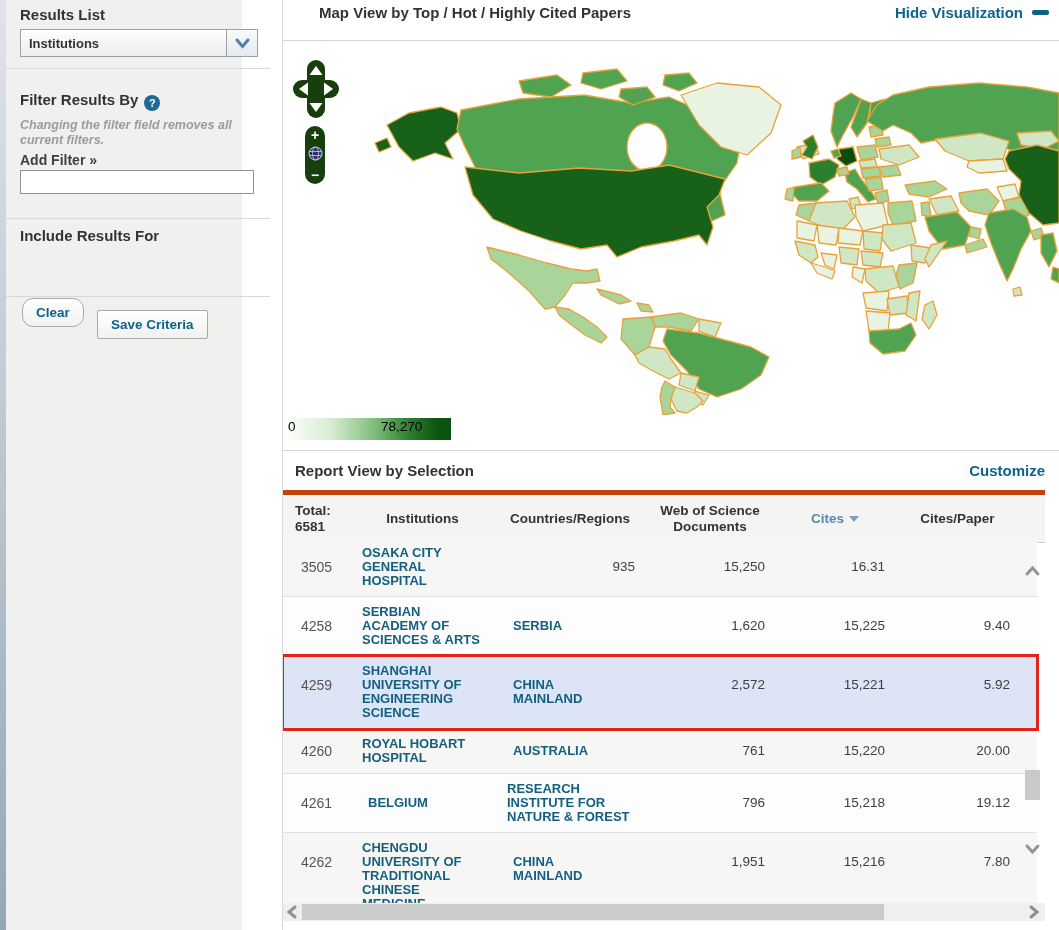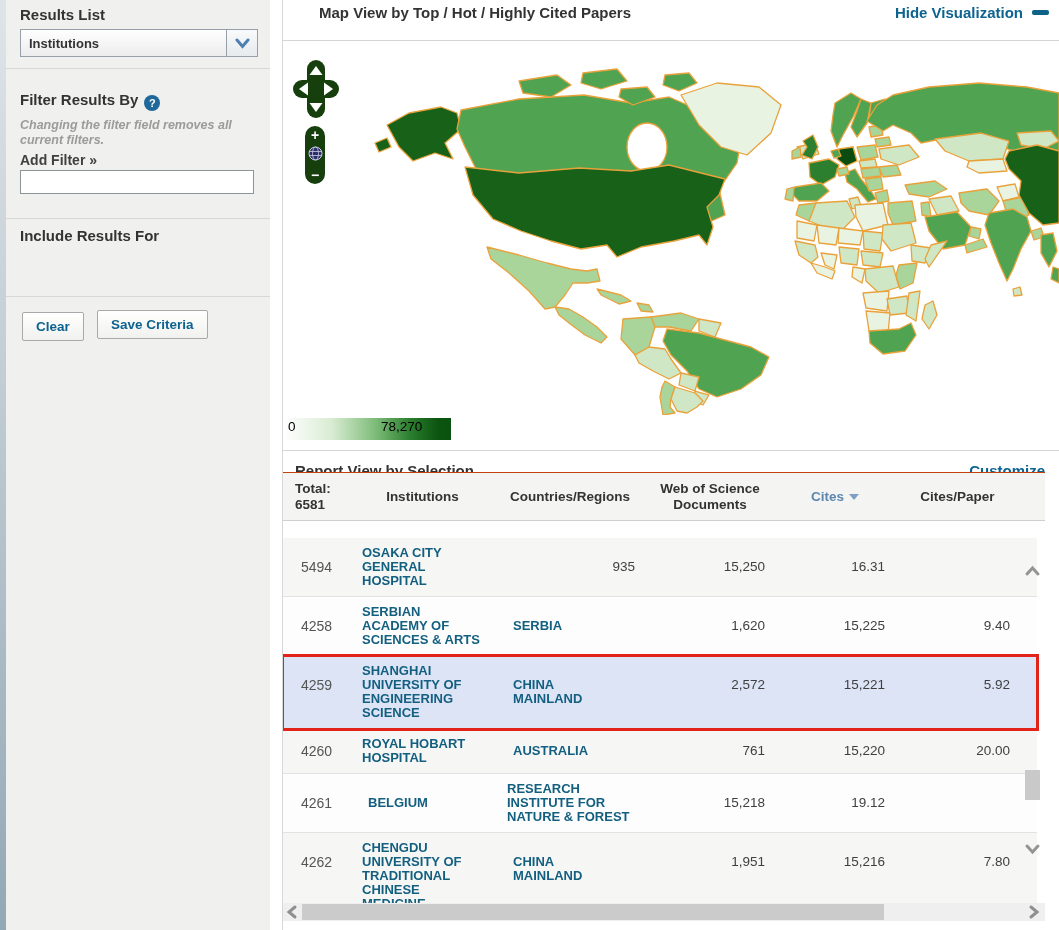--- a/index.html
+++ b/index.html
@@ -5,21 +5,21 @@
   html,body{margin:0;padding:0;}
   body{
     width:1059px;height:930px;position:relative;overflow:hidden;
     background:#ffffff;font-family:"Liberation Sans", sans-serif;
     -webkit-font-smoothing:antialiased;
   }
   
   .page-edge{position:absolute;left:0;top:0;width:6px;height:930px;
     background:linear-gradient(#dfe4e8,#c2cdd4 40%,#93a8b5);}
   
-  .sidebar{position:absolute;left:6px;top:0;width:264px;height:930px;background:#f0f0ee;}
+  .sidebar{position:absolute;left:6px;top:0;width:236px;height:930px;background:#f0f0ee;}
   .sb-title{position:absolute;left:14px;font-size:15px;font-weight:bold;color:#333;}
   .sb-divider{position:absolute;left:0;width:264px;height:1px;background:#d8d8d5;}
   .dropdown{position:absolute;left:14px;width:236px;height:26px;border:1px solid #96a0a8;
     background:linear-gradient(#ffffff,#ececec);display:flex;align-items:center;cursor:pointer;}
   .dropdown .dd-label{flex:1;padding-left:8px;font-size:13px;font-weight:bold;color:#333;}
   .dropdown .dd-arrow{width:30px;height:100%;border-left:1px solid #96a0a8;
     background:linear-gradient(#f8fafb,#e7eaee);display:flex;align-items:center;justify-content:center;}
   .sb-note{position:absolute;left:14px;width:232px;font-size:12.5px;font-style:italic;
     font-weight:bold;color:#9b9b9b;line-height:15px;}
   .sb-link{position:absolute;left:14px;font-size:14px;font-weight:bold;color:#404040;cursor:pointer;}
@@ -46,22 +46,22 @@
   .zoom-pill .zbtn{color:#fff;font-weight:bold;font-size:14px;line-height:14px;cursor:pointer;}
   
   .worldmap{position:absolute;left:86px;top:55px;}
   .worldmap path,.worldmap ellipse{stroke:#e9a23b;stroke-width:1.3;stroke-linejoin:round;}
   
   .legend{position:absolute;left:2px;top:418px;width:166px;height:22px;
     background:linear-gradient(90deg,#fefefe,#d9ecd3 28%,#7cbb77 55%,#2c7f2f 75%,#0b5510 92%,#0a520f);}
   .legend .lg-min{position:absolute;left:3px;top:1px;font-size:13.5px;color:#000;}
   .legend .lg-max{position:absolute;left:96px;top:1px;font-size:13.5px;color:#000;}
   
-  .thead{position:absolute;left:0;top:472px;width:762px;height:47px;background:#f4f4f3;
-    border-top:1px solid #c2410c;border-bottom:1px solid #cfcfcf;display:grid;
+  .thead{position:absolute;left:0;top:490px;width:762px;height:47px;background:#f4f4f3;
+    border-top:5px solid #c2410c;border-bottom:1px solid #cfcfcf;display:grid;
     grid-template-columns:67px 145px 150px 130px 120px 125px 25px;align-items:center;}
   .th{font-size:13.5px;font-weight:bold;color:#333;text-align:center;line-height:16px;}
   .th.first{text-align:left;padding-left:12px;}
   .th-cites{color:#5d87ae;display:flex;align-items:center;justify-content:center;gap:5px;cursor:pointer;}
   .sort-tri{width:0;height:0;border-left:5px solid transparent;border-right:5px solid transparent;
     border-top:6px solid #7d9fc4;}
   .rows{position:absolute;left:0;top:538px;width:762px;height:365px;overflow:hidden;}
   .trow{width:754px;display:grid;grid-template-columns:67px 145px 150px 130px 120px 125px;
     border-bottom:1px solid #e2e2e2;padding:8px 0;box-sizing:border-box;cursor:pointer;}
   .trow.gray{background:#f6f6f5;}
@@ -106,21 +106,21 @@
   <div class="sb-note" style="top:118px;">Changing the filter field removes all current filters.</div>
   <div class="sb-link" style="top:152px;">Add Filter »</div>
   <input class="sb-input" style="top: 170px;" value="">
 
   <div class="sb-divider" style="top:218px;"></div>
 
   <div class="sb-title" style="top:227px;">Include Results For</div>
 
   <div class="sb-divider" style="top:296px;"></div>
 
-  <div class="btn" style="left:16px;top:312px;">Clear</div>
+  <div class="btn" style="left:16px;top:298px;border-radius:11px;">Clear</div>
   <div class="btn" style="left:91px;top:310px;">Save Criteria</div>
 </div>
 
 <div class="main-border"></div>
 
 <div class="main">
 
   <div class="section-title" style="left:12px;top:4px;margin-left:24px;">Map View by Top / Hot / Highly Cited Papers</div>
   <div class="tlink" style="right:10px;top:4px;">
     <span>Hide Visualization</span>
@@ -279,21 +279,21 @@
     <div class="th th-cites">
       <span>Cites</span>
       <span class="sort-tri"></span>
     </div>
     <div class="th">Cites/Paper</div>
     <div></div>
   </div>
 
   <div class="rows" id="rows">
     <div class="trow gray">
-      <div class="td rank">5494</div>
+      <div class="td rank">3505</div>
       <div class="td inst">OSAKA CITY GENERAL HOSPITAL</div>
       <div class="td num">935</div>
       <div class="td num">15,250</div>
       <div class="td num">16.31</div>
     </div>
 
     <div class="trow white">
       <div class="td rank">4258</div>
       <div class="td inst">SERBIAN ACADEMY OF SCIENCES &amp; ARTS</div>
       <div class="td ctry">SERBIA</div>
@@ -317,20 +317,21 @@
       <div class="td ctry">AUSTRALIA</div>
       <div class="td num">761</div>
       <div class="td num">15,220</div>
       <div class="td num">20.00</div>
     </div>
 
     <div class="trow white">
       <div class="td rank">4261</div>
       <div class="td ctry">BELGIUM</div>
       <div class="td inst">RESEARCH INSTITUTE FOR NATURE &amp; FOREST</div>
+      <div class="td num">796</div>
       <div class="td num">15,218</div>
       <div class="td num">19.12</div>
     </div>
 
     <div class="trow gray">
       <div class="td rank">4262</div>
       <div class="td inst">CHENGDU UNIVERSITY OF TRADITIONAL CHINESE MEDICINE</div>
       <div class="td ctry">CHINA MAINLAND</div>
       <div class="td num">1,951</div>
       <div class="td num">15,216</div>

